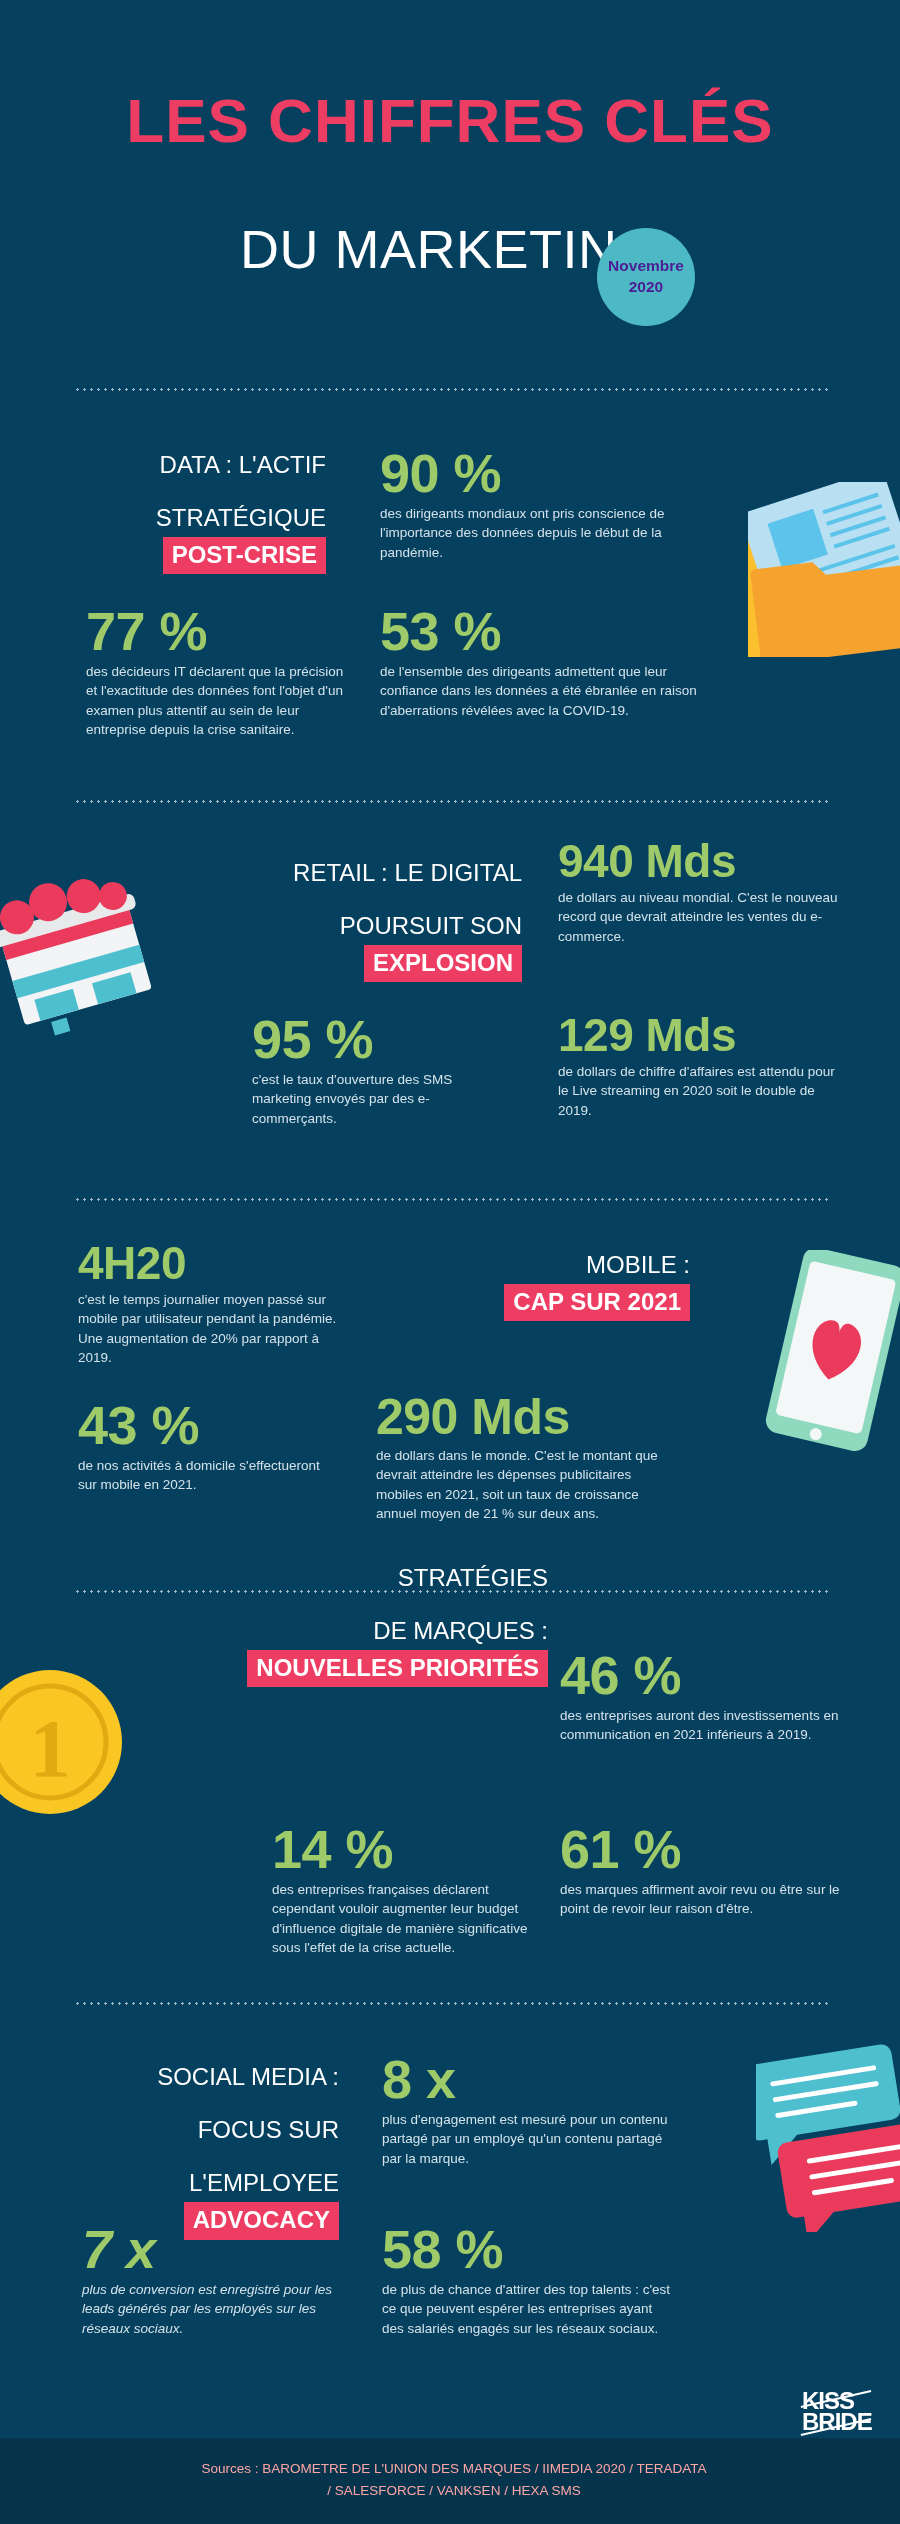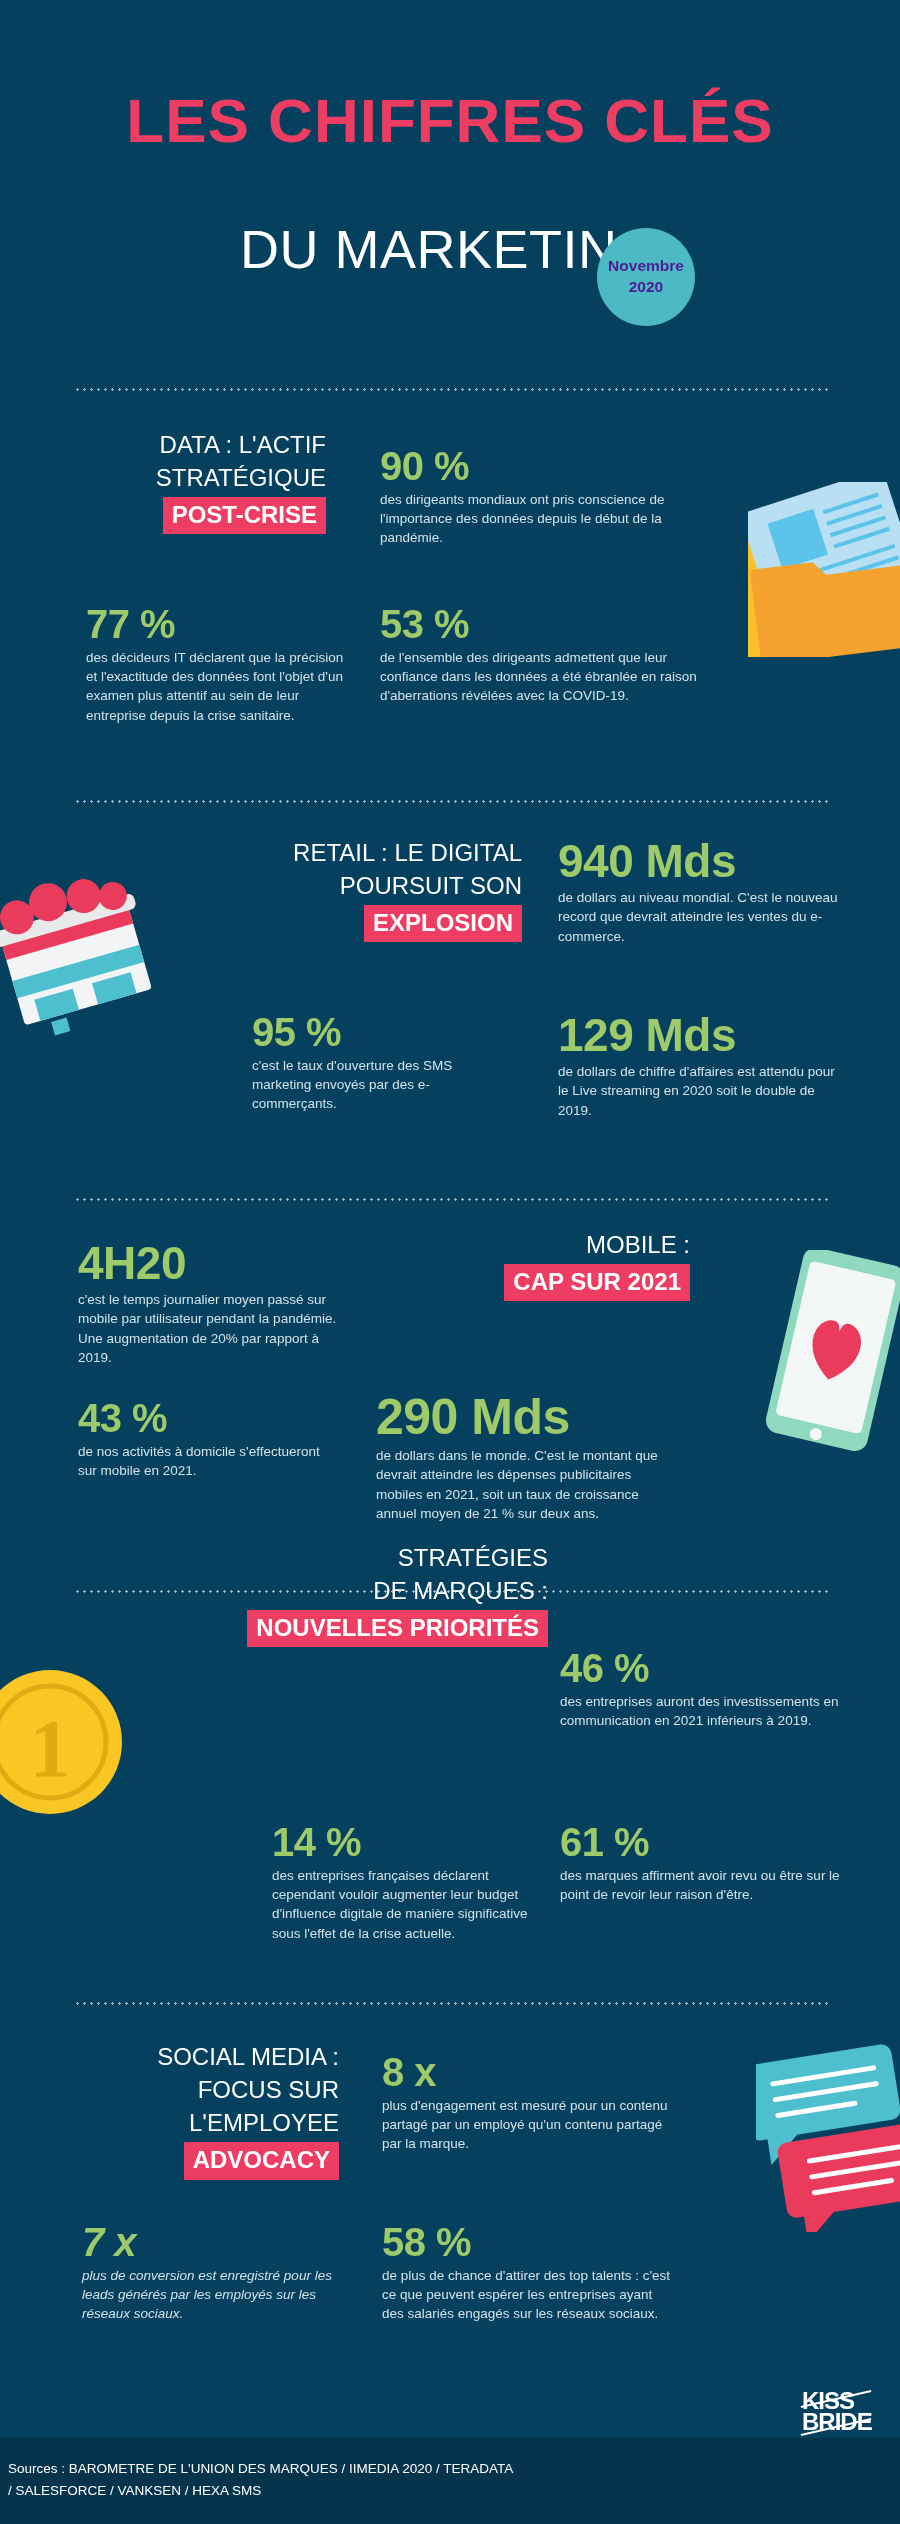--- a/index.html
+++ b/index.html
@@ -41,47 +41,47 @@
     background-image: radial-gradient(circle, #9fb8c6 1px, rgba(0,0,0,0) 1.4px);
     background-size: 7px 3px; background-repeat:repeat-x;
   }
 
   
   .sec-head { position:absolute; }
   .sec-head .ln {
     color:#ffffff; font-weight:300;
     font-size:24px; line-height:1.38; white-space:nowrap;
   }
-  .sec-head.ralign .ln { text-align:right; }
+  .sec-head.ralign .ln { text-align:right;margin-top:20px; }
   .hl {
     display:inline-block; background:#ee3d63; color:#ffffff;
     font-weight:700; font-size:24px; line-height:1.26;
     padding:3px 9px 4px 9px; margin-top:3px; white-space:nowrap;
   }
 
   
   .stat { position:absolute; }
   .stat .num {
     color:#9fca6a; font-weight:700;
-    font-size:40px; line-height:1.02; letter-spacing:-0.5px;
+    font-size:54px; line-height:1.02; letter-spacing:-0.5px;
     white-space:nowrap; margin-bottom:3px;
   }
   .stat .num.big { font-size:46px; }
   .stat .desc {
     color:#d4e2ea; font-size:13.5px; line-height:1.43; font-weight:400;
   }
 
   
   .footer {
     position:absolute; left:0; right:0; bottom:0; height:86px;
     background:#06344c;
   }
   .footer .src {
-    position:absolute; left:8px; right:0; top:20px; 
-    font-size:13.5px; line-height:1.6; color:#ffffff; font-weight:400;
+    position:absolute; left:8px; right:0; top:20px; text-align:center;
+    font-size:13.5px; line-height:1.6; color:#fca5a5; font-weight:400;
   }
   .logo {
     position:absolute; right:30px; top:-48px;
     width:68px; height:56px; color:#fff;
   }
   .logo .l1, .logo .l2 {
     font-weight:700; letter-spacing:-1px; line-height:0.88;
     font-family:"Liberation Sans", sans-serif;
   }
   .logo .l1 { font-size:24px; }

